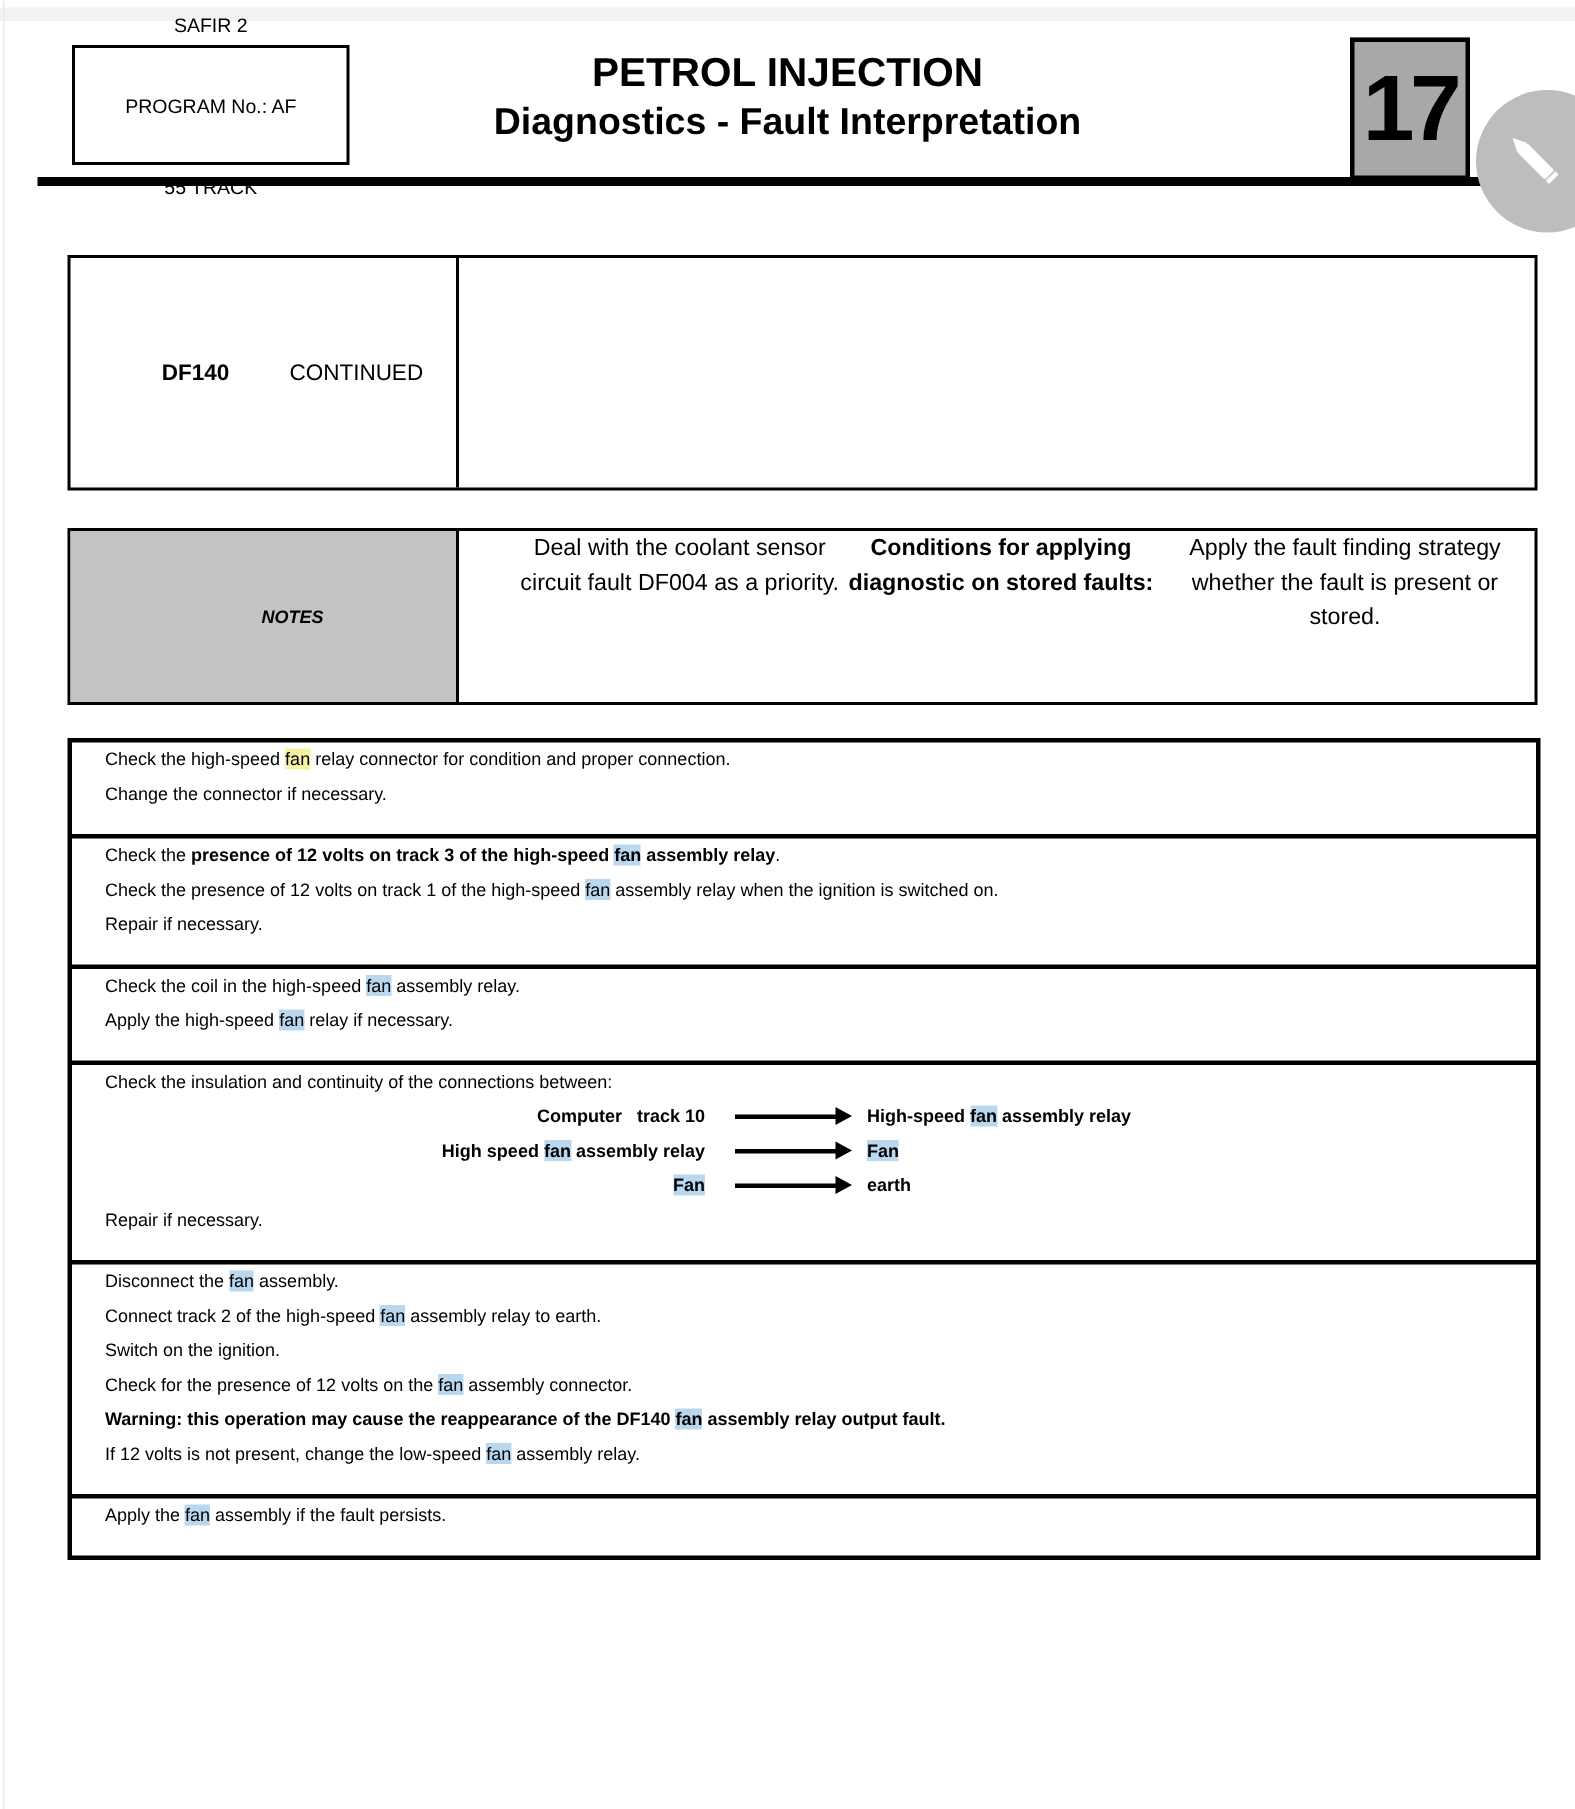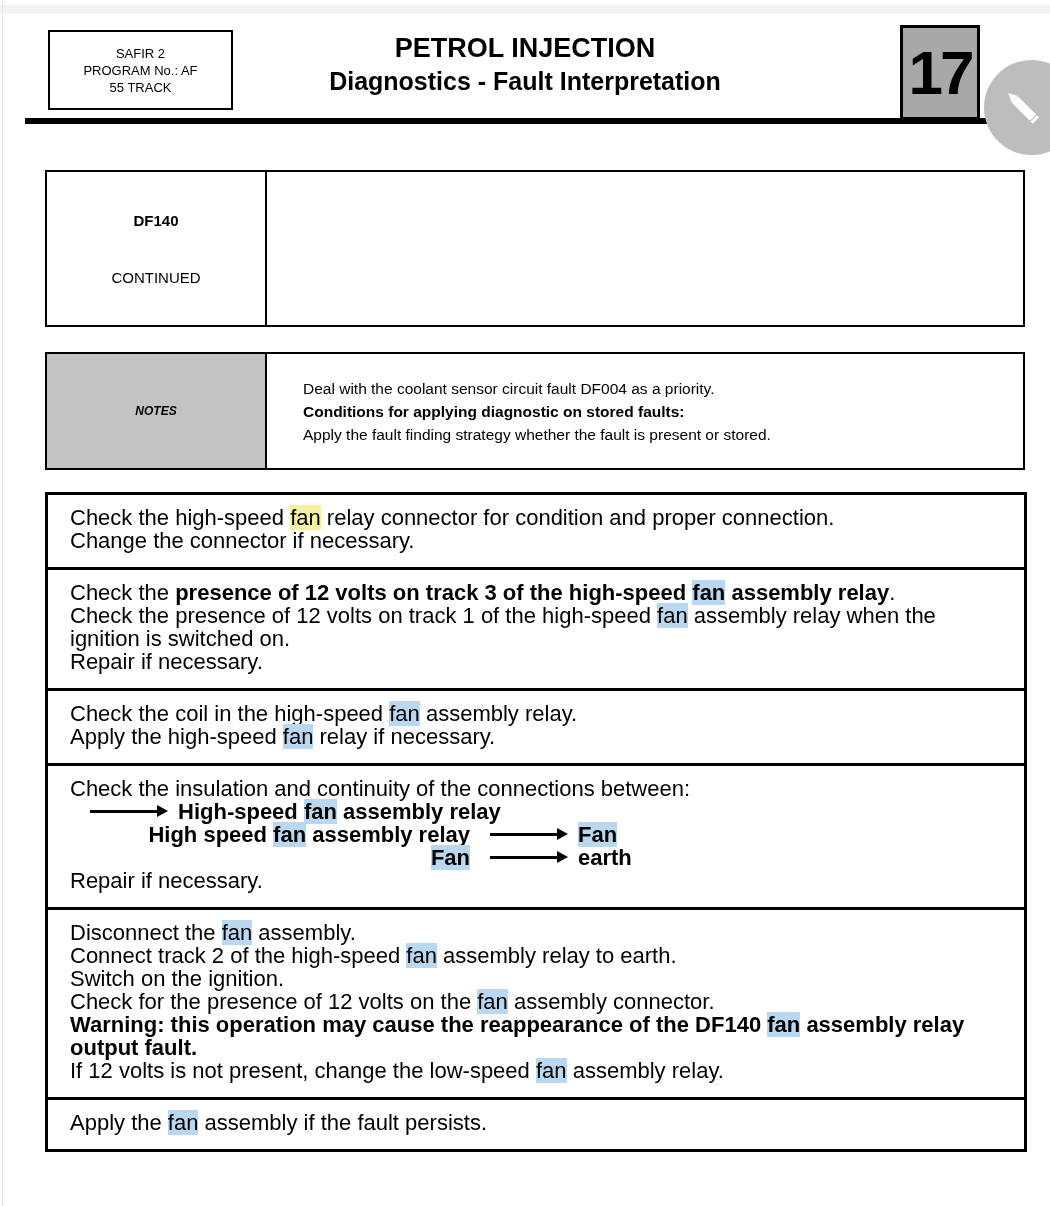--- a/index.html
+++ b/index.html
@@ -10,21 +10,21 @@
   }
   .top-band{position:absolute;top:5px;left:0;width:1050px;height:9px;background:#f2f2f2;}
   .left-edge-line{position:absolute;top:0;left:2px;width:1px;height:1206px;background:#e9e9e9;}
 
   
   .header{position:absolute;top:0;left:0;width:1050px;height:140px;}
   .info-box{
     position:absolute;left:48px;top:30px;width:181px;height:76px;
     border:2px solid #000;display:flex;flex-direction:column;
     align-items:center;justify-content:center;text-align:center;
-    font-size:13px;line-height:17px;background:#fff;
+    font-size:13px;line-height:17px;background:#fff;gap:37px;
   }
   .title-wrap{position:absolute;left:0;top:32px;width:1050px;text-align:center;}
   .title{font-size:27px;font-weight:bold;line-height:32px;}
   .subtitle{font-size:25px;font-weight:bold;line-height:30px;margin-top:2px;}
   .rule{position:absolute;left:25px;top:118px;width:996px;height:6px;background:#000;z-index:1;}
   .fab{
     position:absolute;left:984px;top:60px;width:95px;height:95px;border-radius:50%;
     background:#bdbdbd;z-index:2;display:flex;align-items:center;justify-content:center;
   }
   .fab svg{transform:rotate(225deg) translate(6px,-8px);}
@@ -33,31 +33,31 @@
     border:3px solid #000;display:flex;align-items:center;justify-content:center;
   }
   .page-box span{font-size:62px;font-weight:bold;letter-spacing:-3px;}
 
   
   .cell-box{position:absolute;left:45px;width:976px;border:2px solid #000;display:flex;background:#fff;}
   .fault-box{top:170px;height:153px;}
   .notes-box{top:352px;height:114px;}
   .cell-left{
     width:218px;flex:0 0 218px;border-right:2px solid #000;
-    display:flex;flex-direction:column;align-items:center;justify-content:center;text-align:center;
+    display:flex;flex-direction:row;align-items:center;justify-content:center;text-align:center;padding-left:39px;
   }
   .fault-left{gap:40px;font-size:15px;}
   .fault-code{font-weight:bold;}
   .notes-left{font-size:12px;font-weight:bold;font-style:italic;}
-  .cell-right{flex:1;display:flex;flex-direction:column;justify-content:center;padding-left:36px;}
+  .cell-right{flex:1;display:flex;flex-direction:row;justify-content:center;padding-left:36px;text-align:center;}
   .notes-text{font-size:15.5px;line-height:23px;}
 
   
   .main-box{position:absolute;left:45px;top:492px;width:976px;border:3px solid #000;background:#fff;}
-  .section{padding:11px 24px 15px 22px;font-size:22px;line-height:23px;}
+  .section{padding:0 24px 15px 22px;font-size:12px;line-height:23px;}
   .section + .section{border-top:3px solid #000;}
   .line{white-space:pre-wrap;}
   .b{font-weight:bold;}
   .h-yellow{background:var(--hl-yellow,#f4f1a3);}
   .h-blue{background:var(--hl-blue,#b9d8ef);}
 
   
   .arrow-row{display:flex;align-items:center;}
   .arrow-left{width:400px;flex:0 0 400px;text-align:right;white-space:pre-wrap;}
   .arrow-mid{width:108px;flex:0 0 108px;display:flex;align-items:center;justify-content:center;}
@@ -128,20 +128,21 @@
       <div class="line"><span>Check the presence of 12 volts on track 1 of the high-speed </span><span class="h-blue">fan</span><span> assembly relay when the ignition is switched on.</span></div>
       <div class="line"><span>Repair if necessary.</span></div>
     </div>
     <div class="section">
       <div class="line"><span>Check the coil in the high-speed </span><span class="h-blue">fan</span><span> assembly relay.</span></div>
       <div class="line"><span>Apply the high-speed </span><span class="h-blue">fan</span><span> relay if necessary.</span></div>
     </div>
     <div class="section">
       <div class="line"><span>Check the insulation and continuity of the connections between:</span></div>
       <div class="arrow-row">
+        <div class="arrow-left"><span class="b">Computer &nbsp; track 10</span></div>
         <div class="arrow-mid">
           <span class="arr"></span>
         </div>
         <div class="arrow-right"><span class="b">High-speed </span><span class="b h-blue">fan</span><span class="b"> assembly relay</span></div>
       </div>
       <div class="arrow-row">
         <div class="arrow-left"><span class="b">High speed </span><span class="b h-blue">fan</span><span class="b"> assembly relay</span></div>
         <div class="arrow-mid">
           <span class="arr"></span>
         </div>

